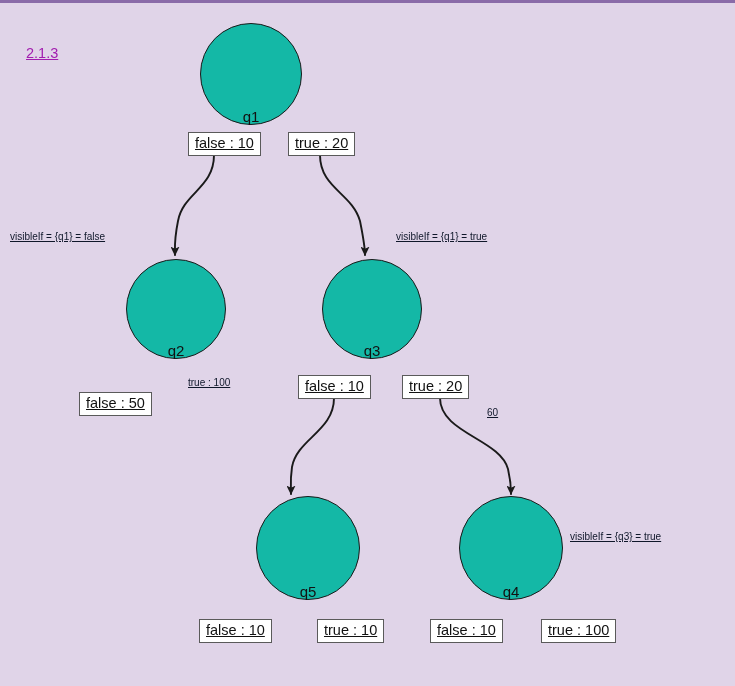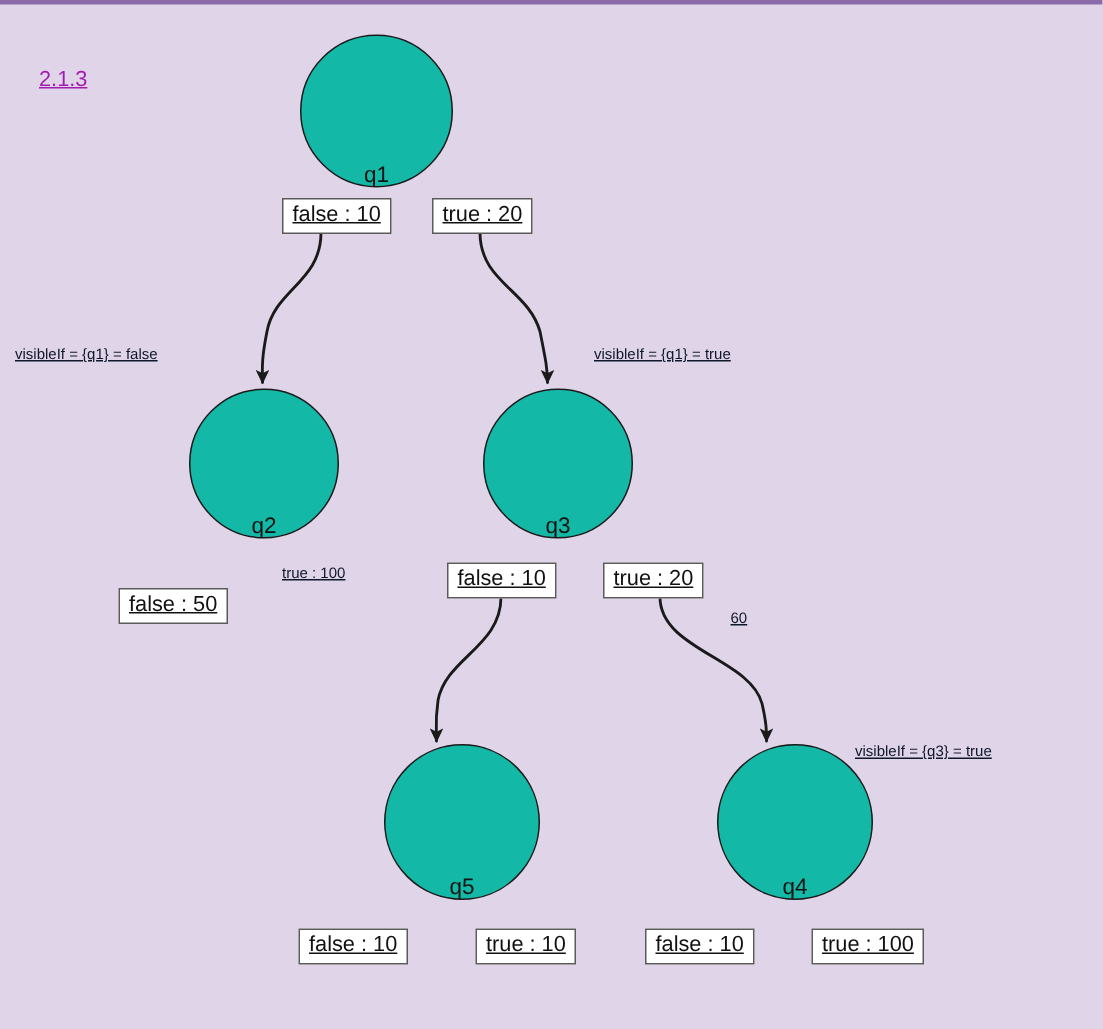--- a/index.html
+++ b/index.html
@@ -116,21 +116,21 @@
         </div>
         <div class="node" style="left: 126px; top: 256px; width: 100px; height: 100px;">
           <span class="node-label">q2</span>
         </div>
         <div class="node" style="left: 322px; top: 256px; width: 100px; height: 100px;">
           <span class="node-label">q3</span>
         </div>
         <div class="node" style="left: 256px; top: 493px; width: 104px; height: 104px;">
           <span class="node-label">q5</span>
         </div>
-        <div class="node" style="left: 478px; top: 493px; width: 104px; height: 104px;">
+        <div class="node" style="left: 459px; top: 493px; width: 104px; height: 104px;">
           <span class="node-label">q4</span>
         </div>
       </div>
     <div id="box-container">
         <div class="edge-box" style="left: 188px; top: 129px;">false : 10</div>
         <div class="edge-box" style="left: 288px; top: 129px;">true : 20</div>
         <div class="edge-box" style="left: 79px; top: 372px; margin-top: 17px;">false : 50</div>
         <div class="edge-box" style="left: 298px; top: 372px;">false : 10</div>
         <div class="edge-box" style="left: 402px; top: 372px;">true : 20</div>
         <div class="edge-box" style="left: 199px; top: 616px;">false : 10</div>
@@ -138,17 +138,17 @@
         <div class="edge-box" style="left: 430px; top: 616px;">false : 10</div>
         <div class="edge-box" style="left: 541px; top: 616px;">true : 100</div>
       </div>
     <div id="plain-container">
         <div class="plain-label" style="left: 188px; top: 375px;">true : 100</div>
         <div class="plain-label" style="left: 487px; top: 405px;">60</div>
       </div>
     <div id="cond-container">
         <div class="plain-label" style="left: 10px; top: 229px;">visibleIf = {q1} = false</div>
         <div class="plain-label" style="left: 396px; top: 229px;">visibleIf = {q1} = true</div>
-        <div class="plain-label" style="left: 570px; top: 494px;">visibleIf = {q3} = true</div>
+        <div class="plain-label" style="left: 570px; top: 529px;">visibleIf = {q3} = true</div>
       </div>
   </div>
 
 </div>
 
 </body></html>

